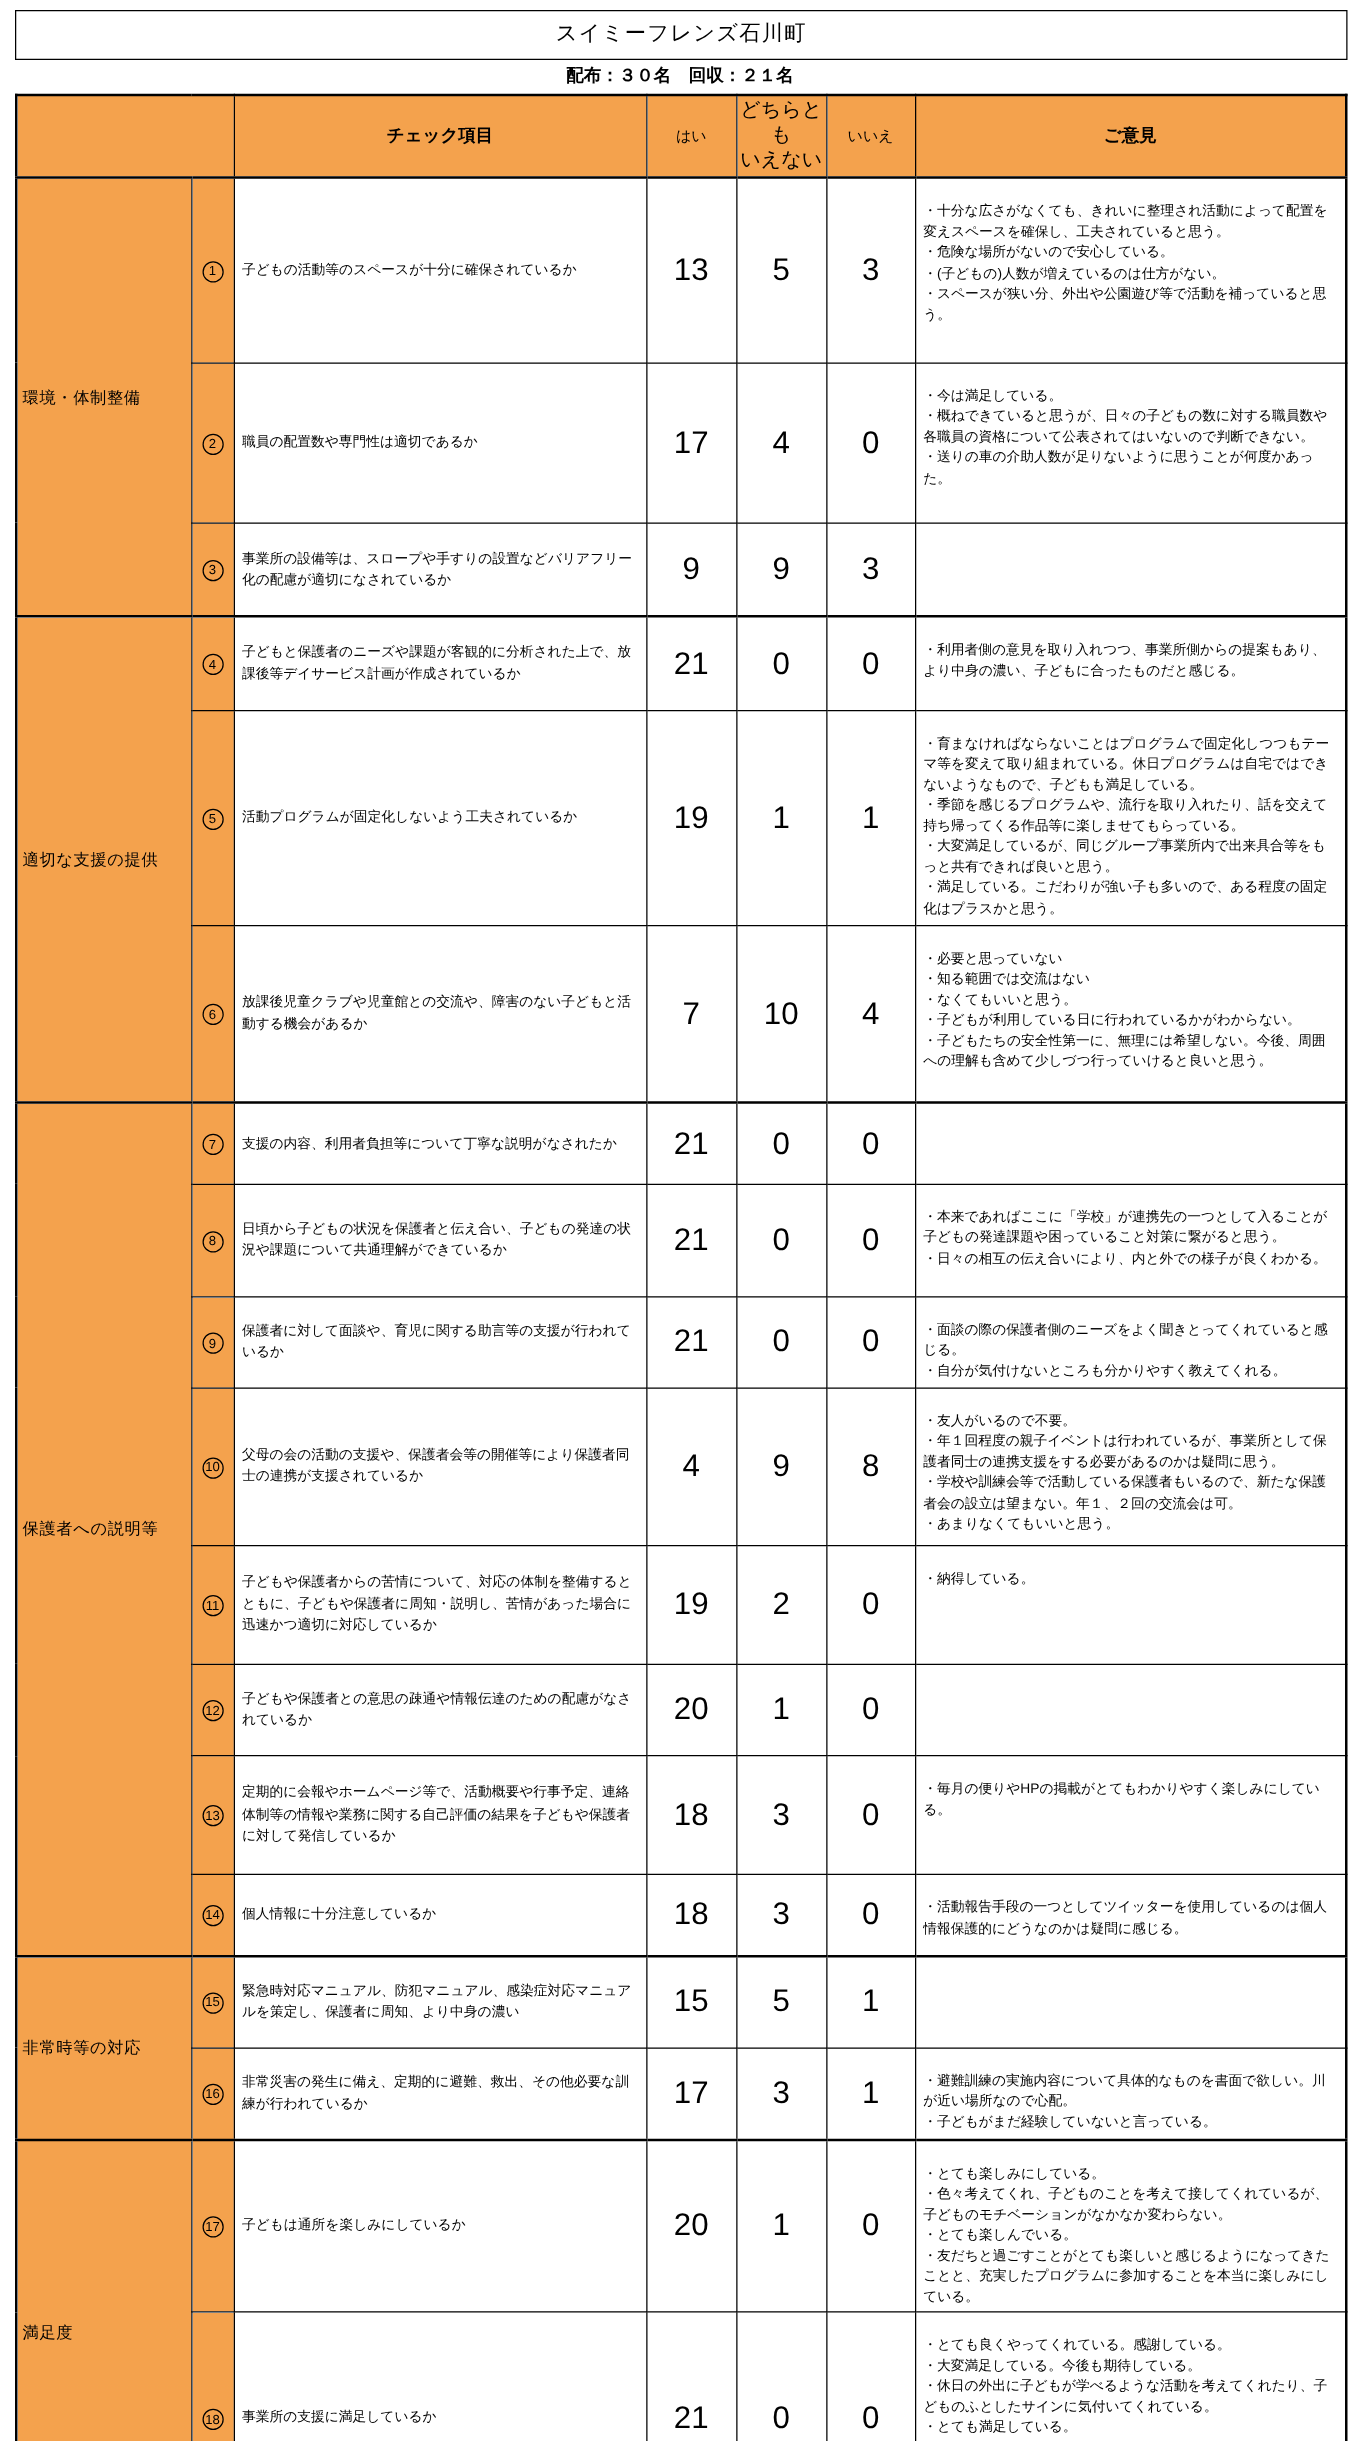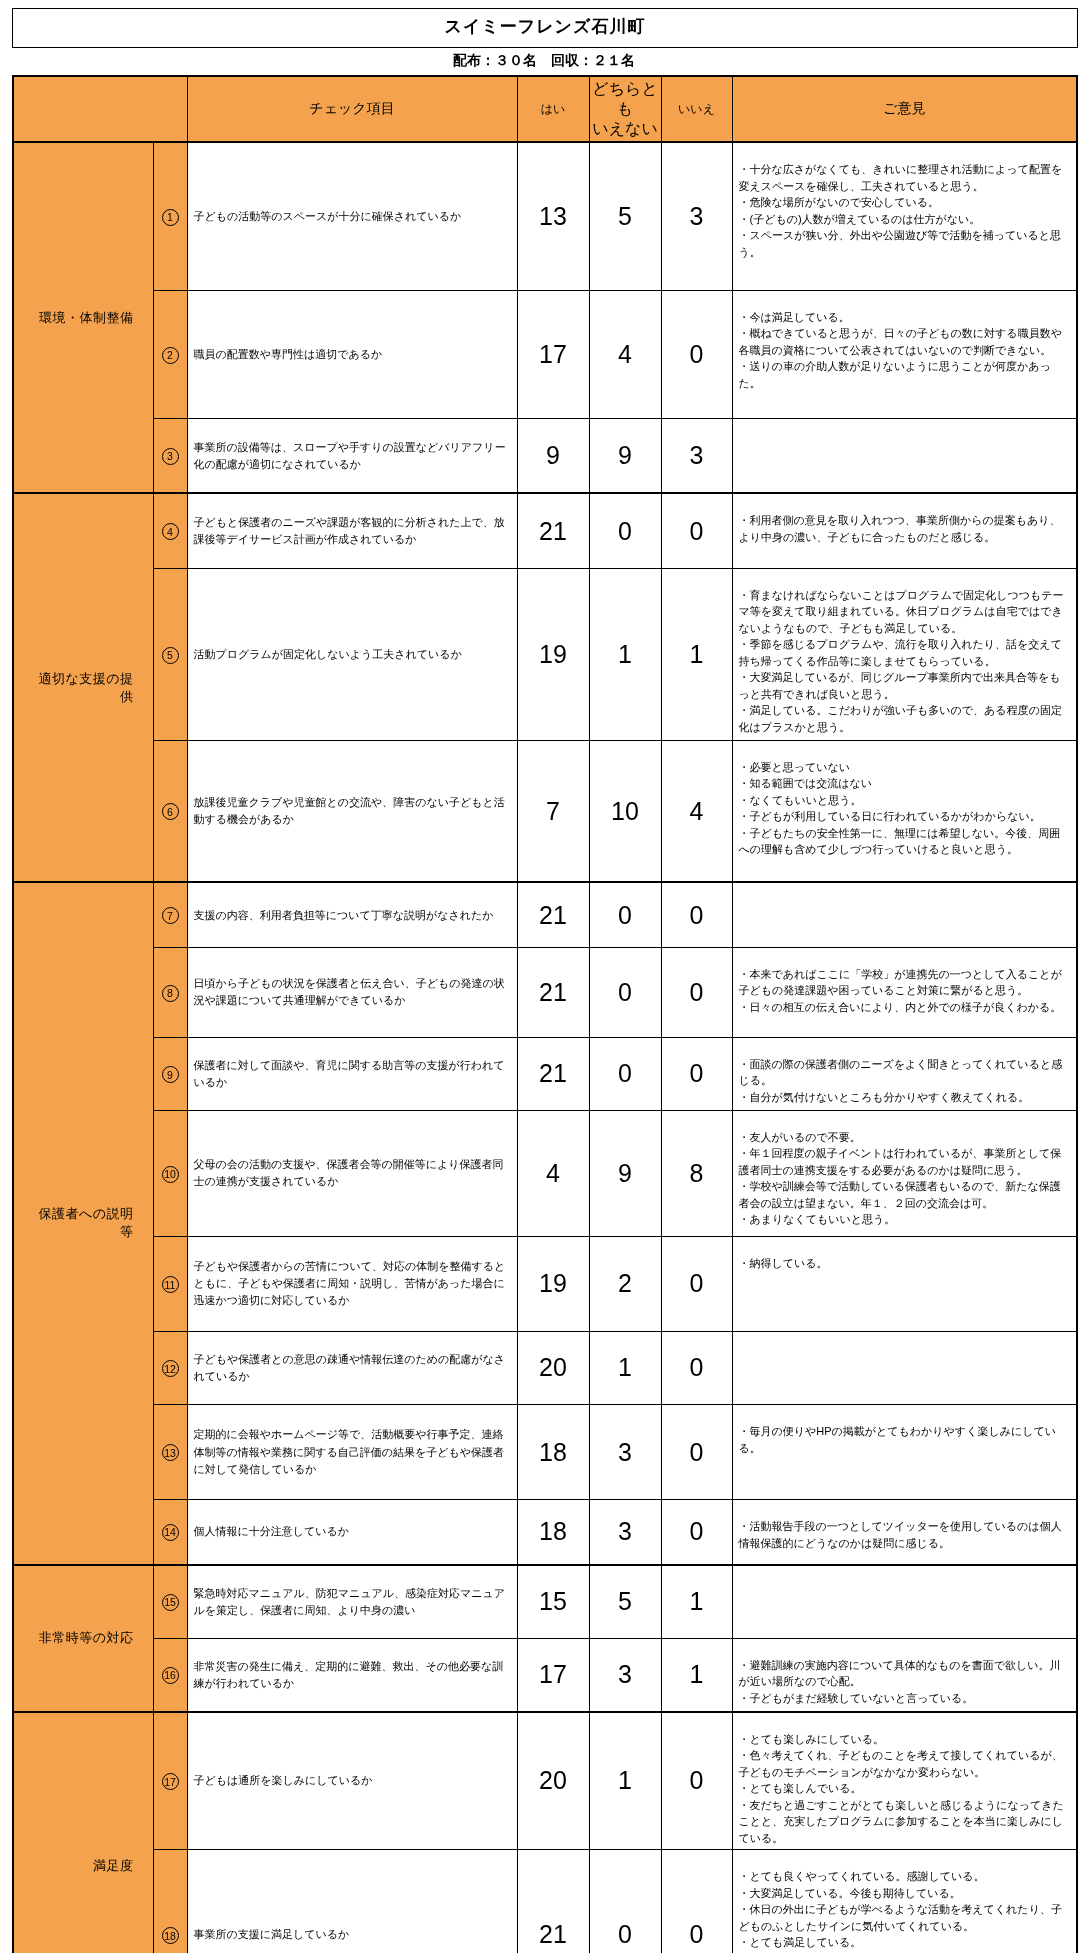--- a/index.html
+++ b/index.html
@@ -11,51 +11,51 @@
     color: #000;
   }
   .page { padding: 8px 12px 20px 12px; }
 
   .title-box {
     border: 1px solid var(--line);
     text-align: center;
     padding: 5px 0 7px 0;
   }
   .title-box .t1, .title-box .t2 {
-    font-size: 17px; font-weight: bold; line-height: 1.55;
+    font-size: 17px; font-weight: normal; line-height: 1.55;
     letter-spacing: 1px;
   }
   .dist {
     text-align: center; font-size: 14px; font-weight: bold;
     padding: 4px 2px 5px 0;
   }
 
   table.eval {
     width: 100%; border-collapse: collapse; table-layout: fixed;
     border: 2px solid var(--line);
   }
   table.eval th, table.eval td {
     border: 1px solid var(--line);
     overflow: hidden;
   }
   thead th {
     background: var(--orange);
     border-bottom: 2px solid var(--line);
-    font-weight: 400;
+    font-weight: 700;
     text-align: center; vertical-align: middle;
     height: 42px; padding: 2px;
   }
   th.h-item, th.h-comments { font-size: 14px; }
   th.h-yes, th.h-no { font-size: 12px; font-weight: normal; }
   th.h-neither { font-size: 16px; font-weight: normal; white-space: pre-line; line-height: 1.25; }
 
   td.cat {
     background: var(--orange);
-    text-align: right; vertical-align: middle;
-    font-size: 13px; padding: 19px; letter-spacing: 0.5px;
+    text-align: left; vertical-align: middle;
+    font-size: 13px; padding: 4px; letter-spacing: 0.5px;
   }
   td.numcell {
     background: var(--orange);
     text-align: center; vertical-align: middle; padding: 0;
   }
   .circ {
     display: inline-flex; align-items: center; justify-content: center;
     width: 17px; height: 17px; border: 1px solid #000; border-radius: 50%;
     font-size: 10.5px; line-height: 1; background: transparent;
   }

